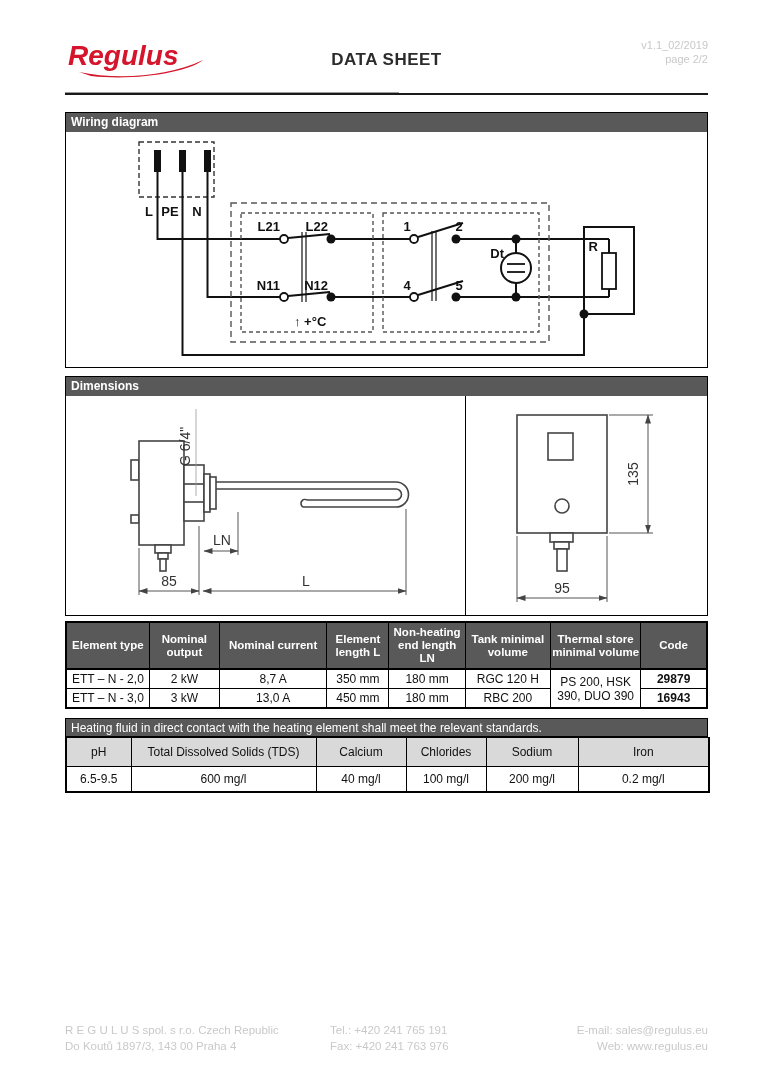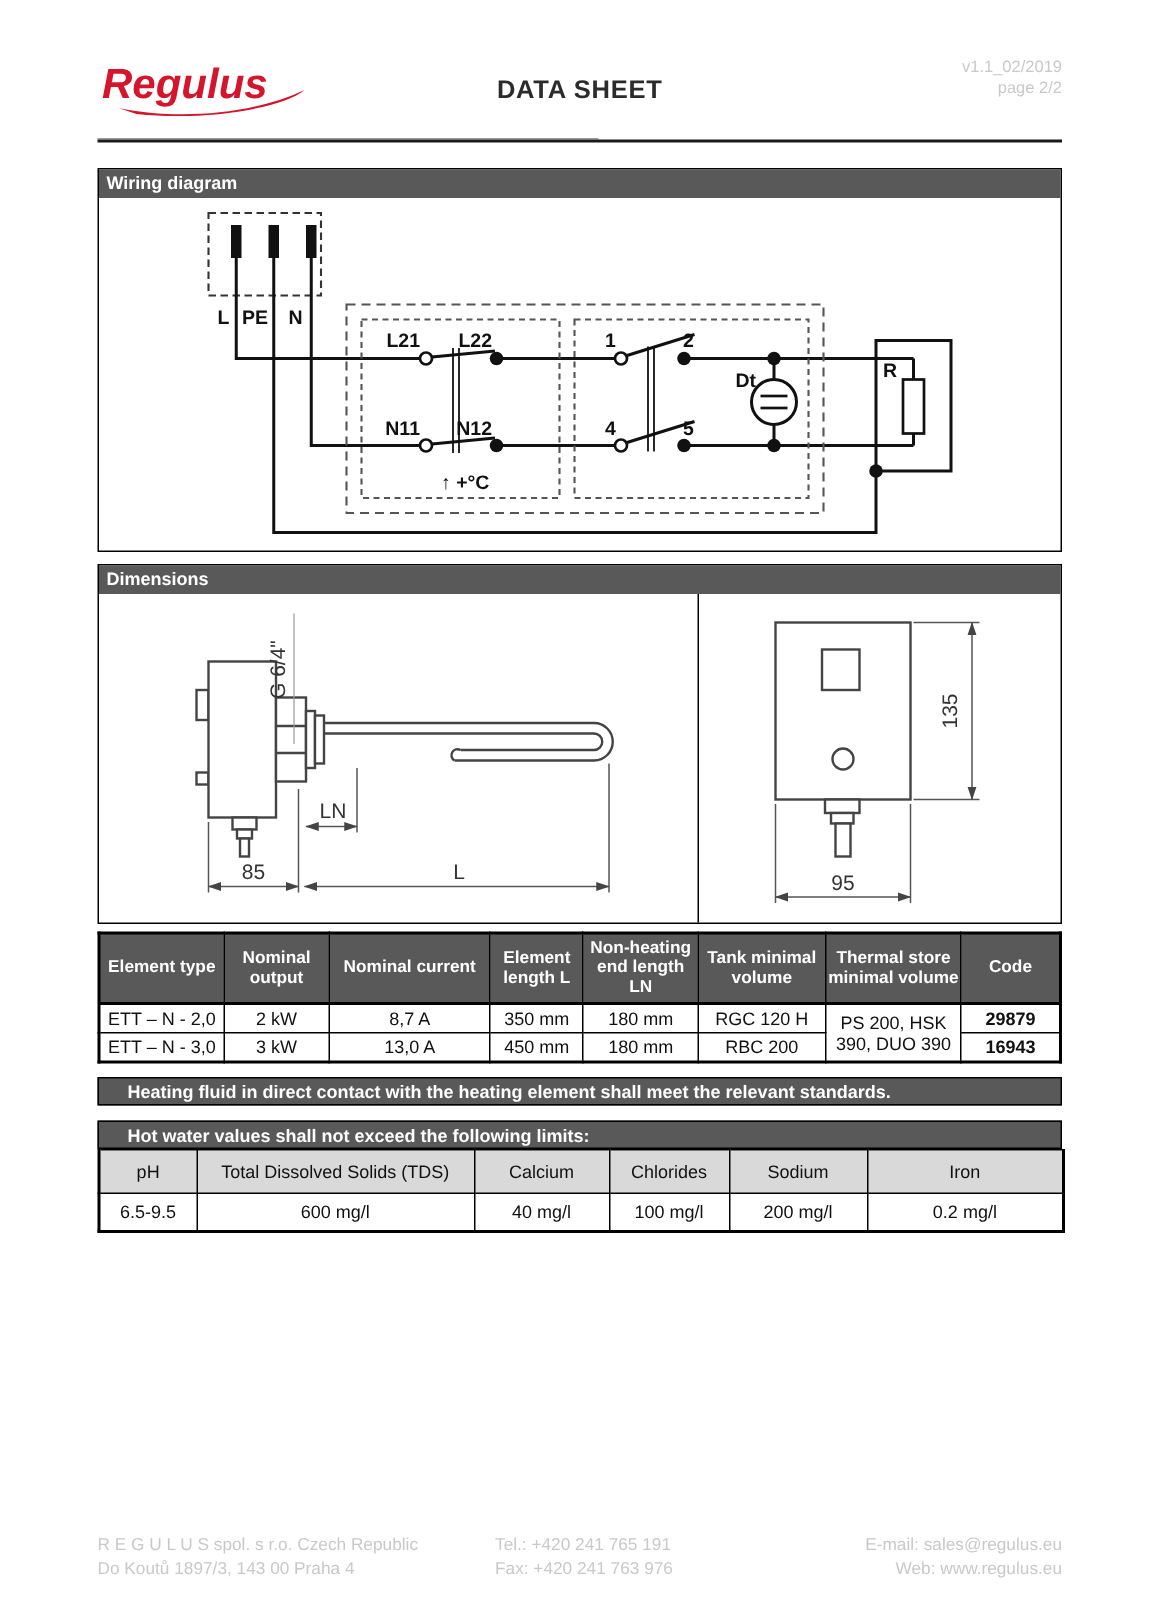--- a/index.html
+++ b/index.html
@@ -16,21 +16,21 @@
 
   
   .title-block { margin-top:2px; }
   .title-topline { width:52%; border-top:1.2px solid #9a9a9a; }
   .doc-title { text-align:center; font-size:15px; font-weight:bold; padding:3px 0 4px 0; color:#000; }
   .title-botline { border-top:2.5px solid #1a1a1a; }
 
   
   .section { border:1.6px solid #000; margin-top:17px; }
   .bar { background:#595959; color:#fff; font-size:12px; font-weight:bold; height:19px; line-height:19px; padding-left:5px; }
-  .bar-standalone { background:#595959; color:#fff; font-size:12px; font-weight:bold; height:19px; line-height:19px; padding-left:19px; border:1px solid #000; }
+  .bar-standalone { background:#595959; color:#fff; font-size:12px; font-weight:normal; height:19px; line-height:19px; padding-left:5px; border:1px solid #000; }
 
   .wiring-body { height:235px; }
   .dims-body { display:flex; height:219px; }
   .dims-left { width:400px; border-right:1.6px solid #000; }
   .dims-right { width:241px; }
 
   svg text { font-family:"Liberation Sans", sans-serif; }
   .wlbl { font-size:13px; font-weight:bold; fill:#111; }
   .dlbl { font-size:14px; fill:#333; }
 
@@ -292,21 +292,20 @@
           <td>450 mm</td>
           <td>180 mm</td>
           <td>RBC 200</td>
           <td class="bold">16943</td>
         </tr>
       </tbody>
     </table>
 
     <div class="bar-standalone note-bar">Heating fluid in direct contact with the heating element shall meet the relevant standards.</div>
 
-    <div class="bar-standalone hot-bar">Hot water values shall not exceed the following limits:</div>
     <table class="water">
       <colgroup>
         <col style="width:65px">
           <col style="width:185px">
           <col style="width:90px">
         <col style="width:80px">
           <col style="width:92px">
           <col style="width:131px">
       </colgroup>
       <thead>

